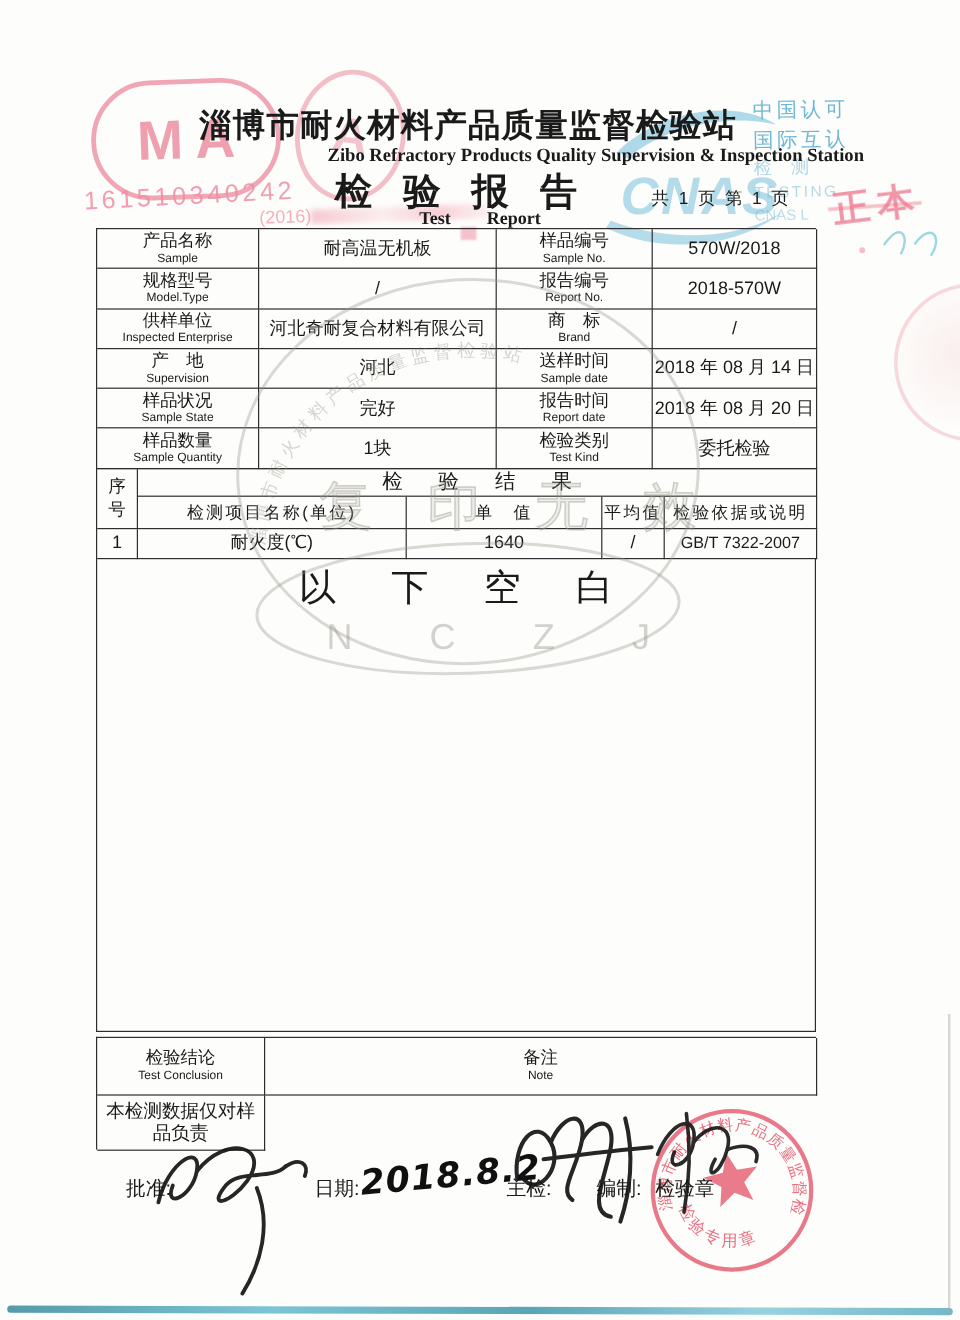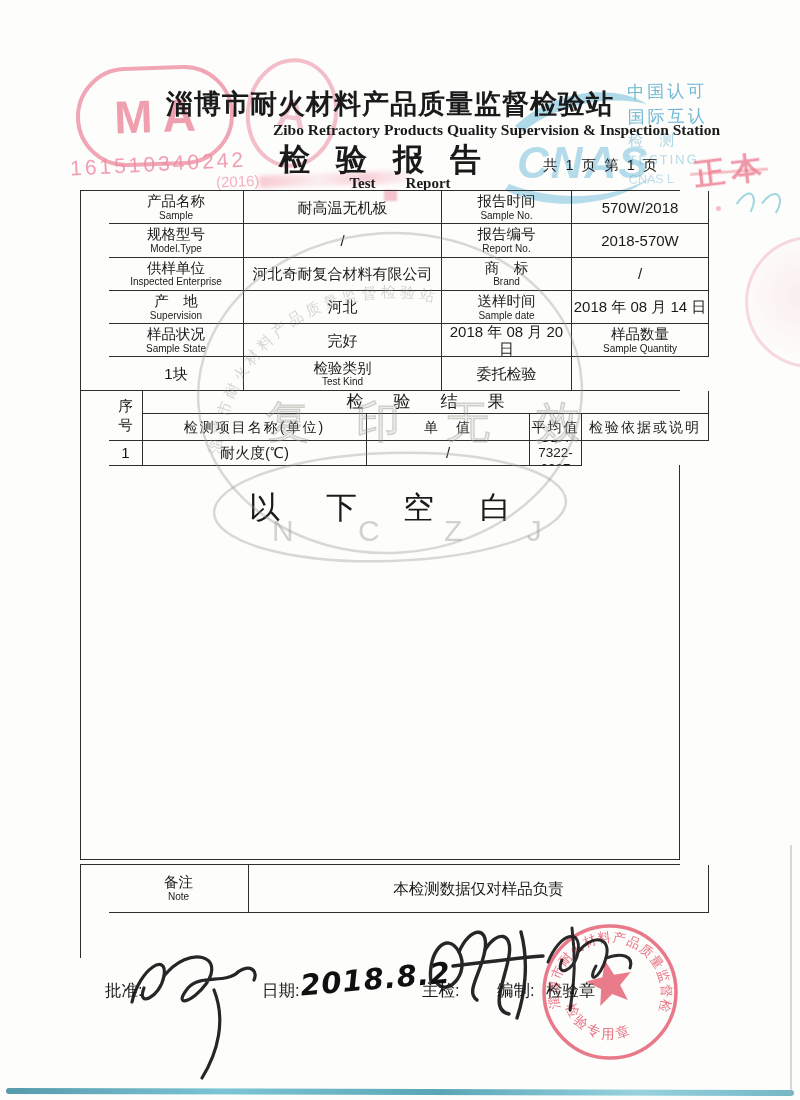--- a/index.html
+++ b/index.html
@@ -16,40 +16,40 @@
     font-family:"Liberation Serif", serif; font-weight:bold; font-size:15.5px; z-index:2; }
   .title-cn { position:absolute; left:70px; top:139px; width:620px; text-align:center;
     font-weight:bold; font-size:31px; letter-spacing:26px; padding-left:26px; z-index:2; }
   .pages { position:absolute; left:543px; top:156px; font-size:14.5px; letter-spacing:2px; z-index:2; }
   .title-en { position:absolute; left:80px; top:175px; width:640px; text-align:center; z-index:2;
     font-family:"Liberation Serif", serif; font-weight:bold; font-size:15px; }
   .title-en .gap { display:inline-block; width:30px; position:relative; }
   .title-en .pinkmark { position:absolute; left:8px; top:2px; width:13px; height:11px;
     background:rgba(236,120,145,.45); filter:blur(1px); }
   
-  .grid { position:absolute; display:grid; border-top:1.5px solid #2e2e2e; border-left:1.5px solid #2e2e2e; z-index:2;padding-left:28px; }
+  .grid { position:absolute; display:grid; border-top:1.5px solid #2e2e2e; border-left:1.5px solid #2e2e2e; z-index:2; }
   .cell { border-right:1.5px solid #2e2e2e; border-bottom:1.5px solid #2e2e2e;
     display:flex; flex-direction:column; align-items:center; justify-content:center;
     text-align:center; line-height:1.15; overflow:hidden; }
   .lab-cn { font-size:14.5px; }
   .lab-en { font-size:10px; }
   .val { font-size:15px; }
   
   .info { left:80px; top:190px; width:600px; height:200px;
     grid-template-columns:135px 198px 130px 137px; grid-auto-rows:33.3px; }
   
   .results { left:80px; top:390px; width:600px; height:75px;
     grid-template-columns:34px 224px 163px 52px 127px; grid-template-rows:23px 27px 25px; }
   .res-title { font-weight:normal; font-size:17px; letter-spacing:30px; padding-left:30px; }
   .res-head { font-size:14px; letter-spacing:2px; }
   .seq { grid-row:1/3; font-size:14.5px; line-height:1.3; }
   
   .emptybox { position:absolute; left:80px; top:465px; width:600px; height:395px; z-index:2;
     border-left:1.5px solid #2e2e2e; border-right:1.5px solid #2e2e2e; border-bottom:1.5px solid #2e2e2e; }
-  .blank-note { margin-top:22px; text-align:center; font-size:31px; letter-spacing:46px; padding-left:46px; }
+  .blank-note { margin-top:4px; text-align:center; font-size:31px; letter-spacing:46px; padding-left:46px; }
   
   .concl { left:80px; top:864px; width:600px; height:94px;
     grid-template-columns:140px 460px; grid-template-rows:48px 46px; }
   .concl .val { font-size:15.5px; }
   
   .flabel { position:absolute; top:980px; font-size:16.5px; z-index:5; }
   .hand-date { position:absolute; left:300px; top:962px; z-index:6;
     font-family:"DejaVu Sans", sans-serif; font-style:italic; font-weight:bold;
     font-size:29px; letter-spacing:1px; transform:rotate(-5deg); color:#101010; }
   
@@ -144,21 +144,21 @@
     <span>Test</span><span class="gap"><span class="pinkmark"></span></span><span>Report</span>
   </div>
 
   <div class="grid info">
     <div class="cell">
         <span class="lab-cn">产品名称</span>
         <span class="lab-en">Sample</span>
       </div>
     <div class="cell val">耐高温无机板</div>
     <div class="cell">
-        <span class="lab-cn">报告时间</span>
+        <span class="lab-cn">样品编号</span>
         <span class="lab-en">Sample No.</span>
       </div>
     <div class="cell val">570W/2018</div>
 
     <div class="cell">
         <span class="lab-cn">规格型号</span>
         <span class="lab-en">Model.Type</span>
       </div>
     <div class="cell val">/</div>
     <div class="cell">
@@ -187,20 +187,24 @@
         <span class="lab-cn">送样时间</span>
         <span class="lab-en">Sample date</span>
       </div>
     <div class="cell val">2018 年 08 月 14 日</div>
 
     <div class="cell">
         <span class="lab-cn">样品状况</span>
         <span class="lab-en">Sample State</span>
       </div>
     <div class="cell val">完好</div>
+    <div class="cell">
+        <span class="lab-cn">报告时间</span>
+        <span class="lab-en">Report date</span>
+      </div>
     <div class="cell val">2018 年 08 月 20 日</div>
 
     <div class="cell">
         <span class="lab-cn">样品数量</span>
         <span class="lab-en">Sample Quantity</span>
       </div>
     <div class="cell val">1块</div>
     <div class="cell">
         <span class="lab-cn">检验类别</span>
         <span class="lab-en">Test Kind</span>
@@ -213,40 +217,45 @@
       <span>序</span>
       <span>号</span>
     </div>
     <div class="cell res-title" style="grid-column:2/6">检验结果</div>
     <div class="cell res-head">检测项目名称(单位)</div>
     <div class="cell res-head">单　值</div>
     <div class="cell res-head">平均值</div>
     <div class="cell res-head">检验依据或说明</div>
     <div class="cell val">1</div>
     <div class="cell val">耐火度(℃)</div>
+    <div class="cell val">1640</div>
     <div class="cell val">/</div>
     <div class="cell" style="font-size:13.5px">GB/T 7322-2007</div>
   </div>
 
   <div class="emptybox">
     <div class="blank-note">以下空白</div>
   </div>
 
   <svg class="wm" width="440" height="350" viewBox="0 0 440 350">
     <ellipse cx="210" cy="168" rx="192" ry="160" fill="none" stroke="rgba(152,149,140,.36)" stroke-width="2.5" transform="rotate(-3 210 168)"></ellipse>
     <path id="wmArc" d="M 40,230 C 60,20 360,20 382,225" fill="none"></path>
     <text font-size="15" fill="rgba(150,147,138,.38)" letter-spacing="4">
       <textPath href="#wmArc">淄博市耐火材料产品质量监督检验站</textPath>
     </text>
     <text x="86" y="212" font-size="44" letter-spacing="46" fill="rgba(150,147,139,.16)" stroke="rgba(150,147,139,.42)" stroke-width="1.2">复印无效</text>
     <ellipse cx="210" cy="282" rx="176" ry="54" fill="none" stroke="rgba(152,149,140,.36)" stroke-width="2.5" transform="rotate(-2 210 282)"></ellipse>
     <text x="92" y="316" font-size="30" letter-spacing="28" fill="rgba(150,147,140,.42)">N C Z J</text>
   </svg>
 
   <div class="grid concl">
+    <div class="cell">
+      <span class="lab-cn">检验结论</span>
+      <span class="lab-en">Test Conclusion</span>
+    </div>
     <div class="cell">
       <span class="lab-cn">备注</span>
       <span class="lab-en">Note</span>
     </div>
     <div class="cell val">本检测数据仅对样品负责</div>
   </div>
 
   <span class="flabel" style="left:105px">批准:</span>
   <span class="flabel" style="left:262px">日期:</span>
   <span class="flabel" style="left:422px">主检:</span>

